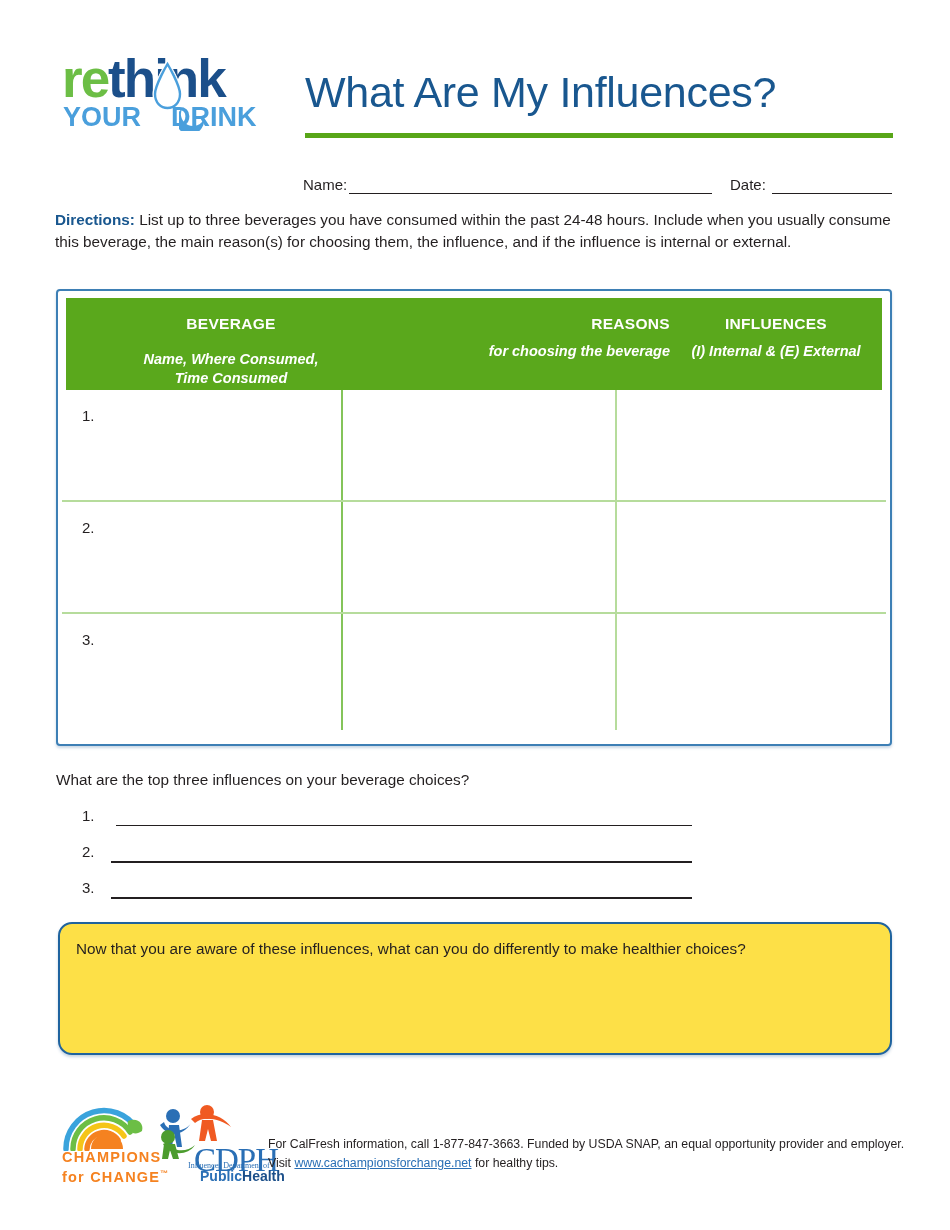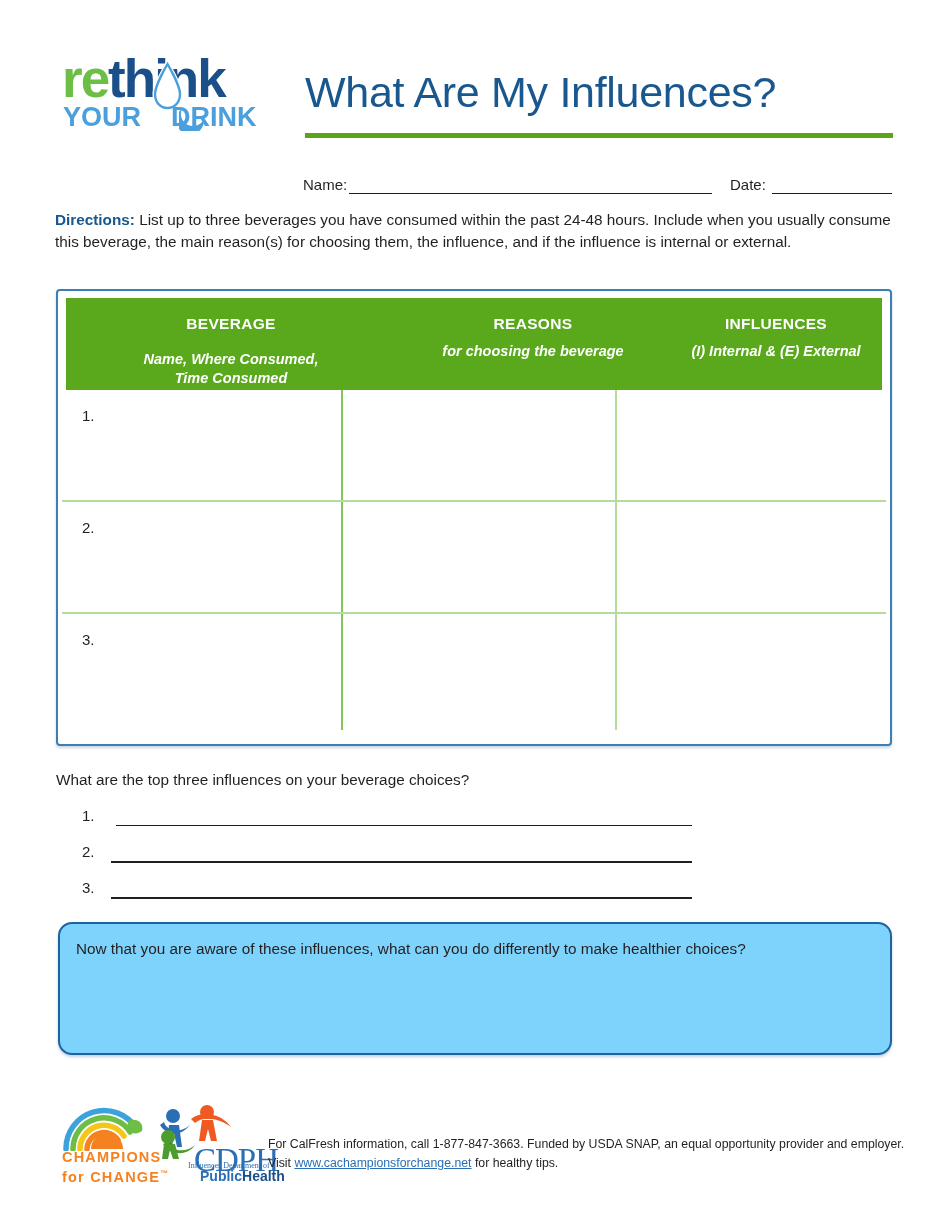--- a/index.html
+++ b/index.html
@@ -168,21 +168,21 @@
   .th {
     display: flex;
     flex-direction: column;
     align-items: center;
     justify-content: flex-start;
     padding-top: 16px;
     color: #ffffff;
     text-align: center;
   }
   .th-1 { width: 330px; }
-  .th-2 { width: 274px; }
+  .th-2 { width: 274px; align-items: flex-end; }
   .th-3 { width: 212px; }
   .th-title {
     font-size: 15.5px;
     font-weight: bold;
     letter-spacing: 0.3px;
     line-height: 20px;
   }
   .th-sub {
     font-size: 14.5px;
     font-weight: bold;
@@ -261,21 +261,21 @@
 
   
   .reflect-card {
     position: absolute;
     left: 58px;
     top: 922px;
     width: 834px;
     height: 133px;
     border: 2px solid #1f639e;
     border-radius: 14px;
-    background: #7dd3fc;
+    background: #fde047;
     box-shadow: 0 2px 3px rgba(60,110,160,0.3);
     box-sizing: border-box;
   }
   .reflect-text {
     position: absolute;
     left: 16px;
     top: 16px;
     font-size: 15.3px;
     color: #231f20;
   }

